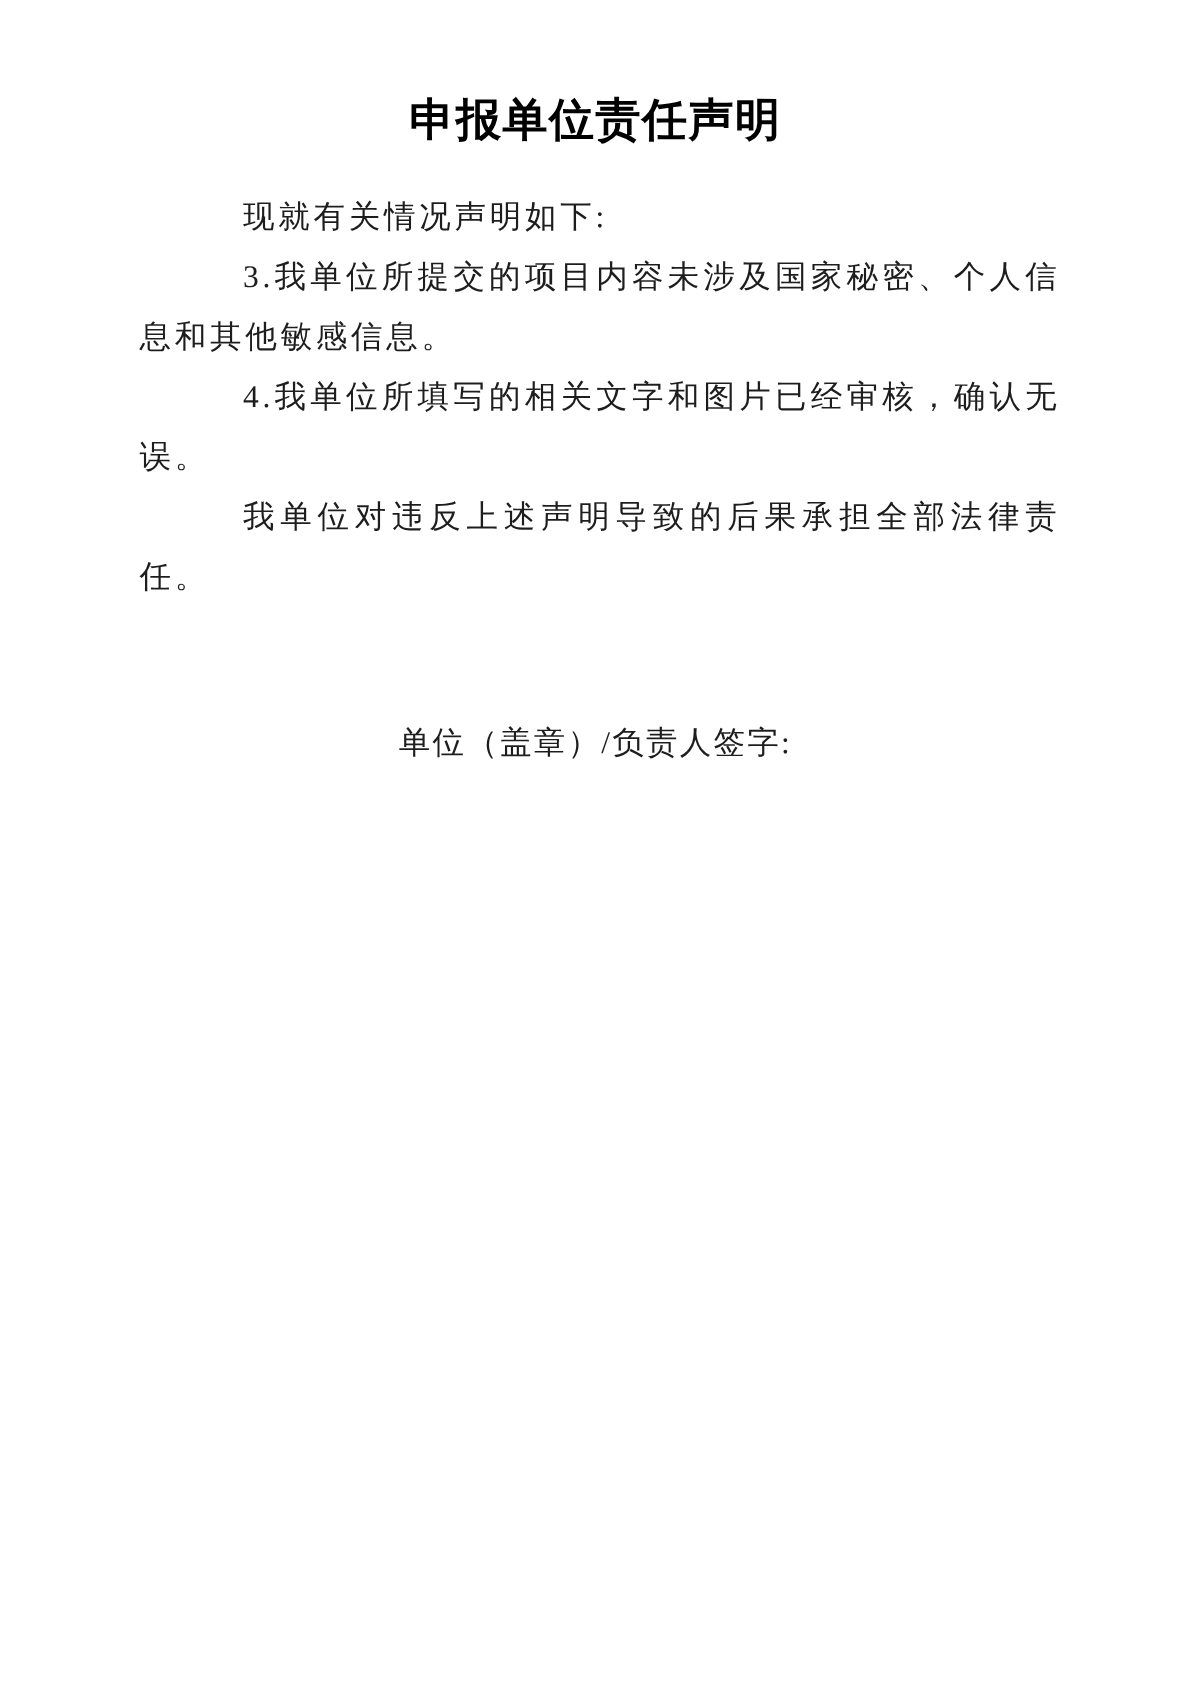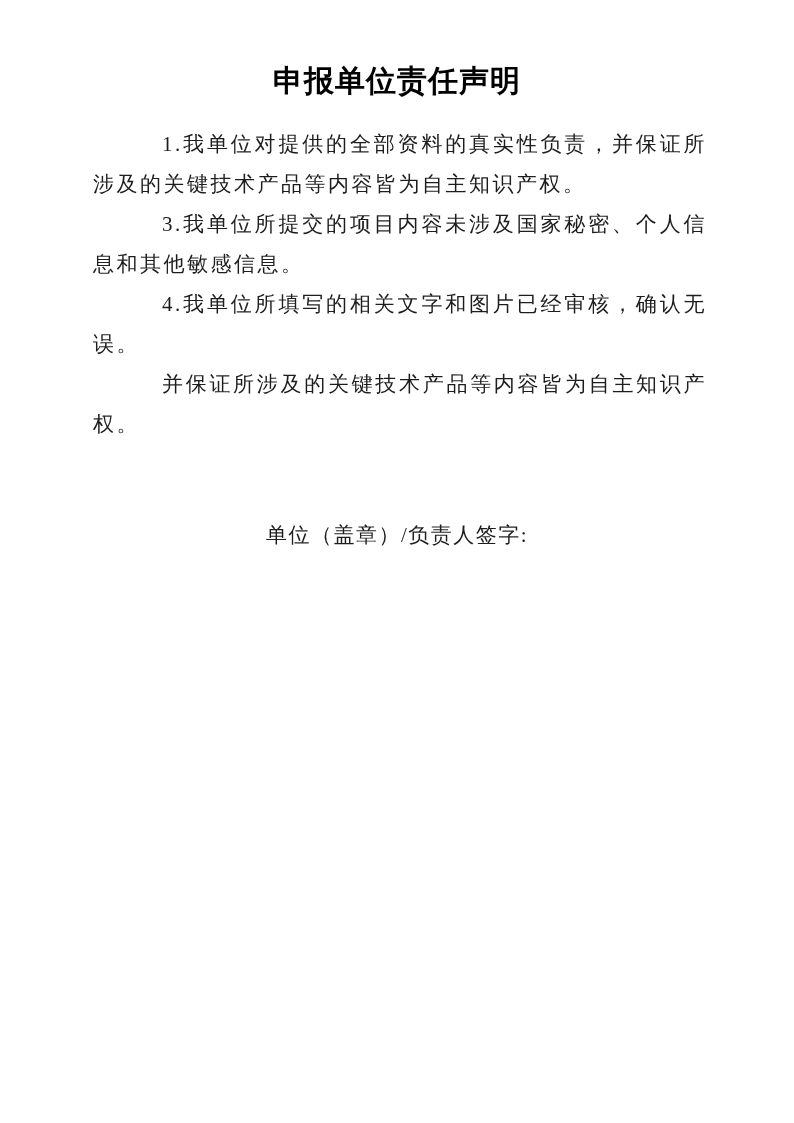--- a/index.html
+++ b/index.html
@@ -62,28 +62,28 @@
 </head>
 <body>
 
 <div class="page">
 
   <h1 class="title">申报单位责任声明</h1>
 
   <div class="body">
 
 
+    <p class="para indent">现就有关情况声明如下:</p>
 
-    <p class="para indent">1.我单位对提供的全部资料的真实性负责，并保证所涉及的关键技术产品等内容皆为自主知识产权。</p>
 
 
     <p class="para indent">3.我单位所提交的项目内容未涉及国家秘密、个人信息和其他敏感信息。</p>
 
     <p class="para indent">4.我单位所填写的相关文字和图片已经审核，确认无误。</p>
 
-    <p class="para indent">并保证所涉及的关键技术产品等内容皆为自主知识产权。</p>
+    <p class="para indent">我单位对违反上述声明导致的后果承担全部法律责任。</p>
 
   </div>
 
   <div class="sig"><span>单位（盖章）/负责人签字:</span></div>
 
 
 </div>
 
 </body></html>

